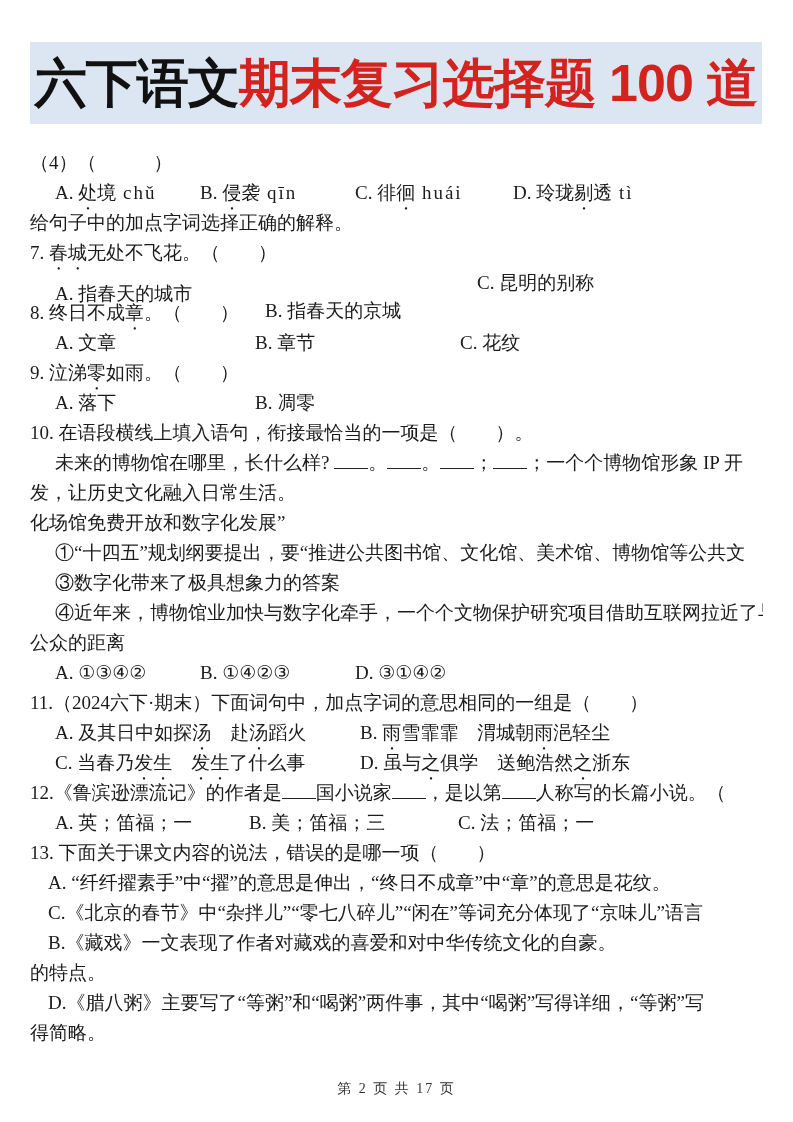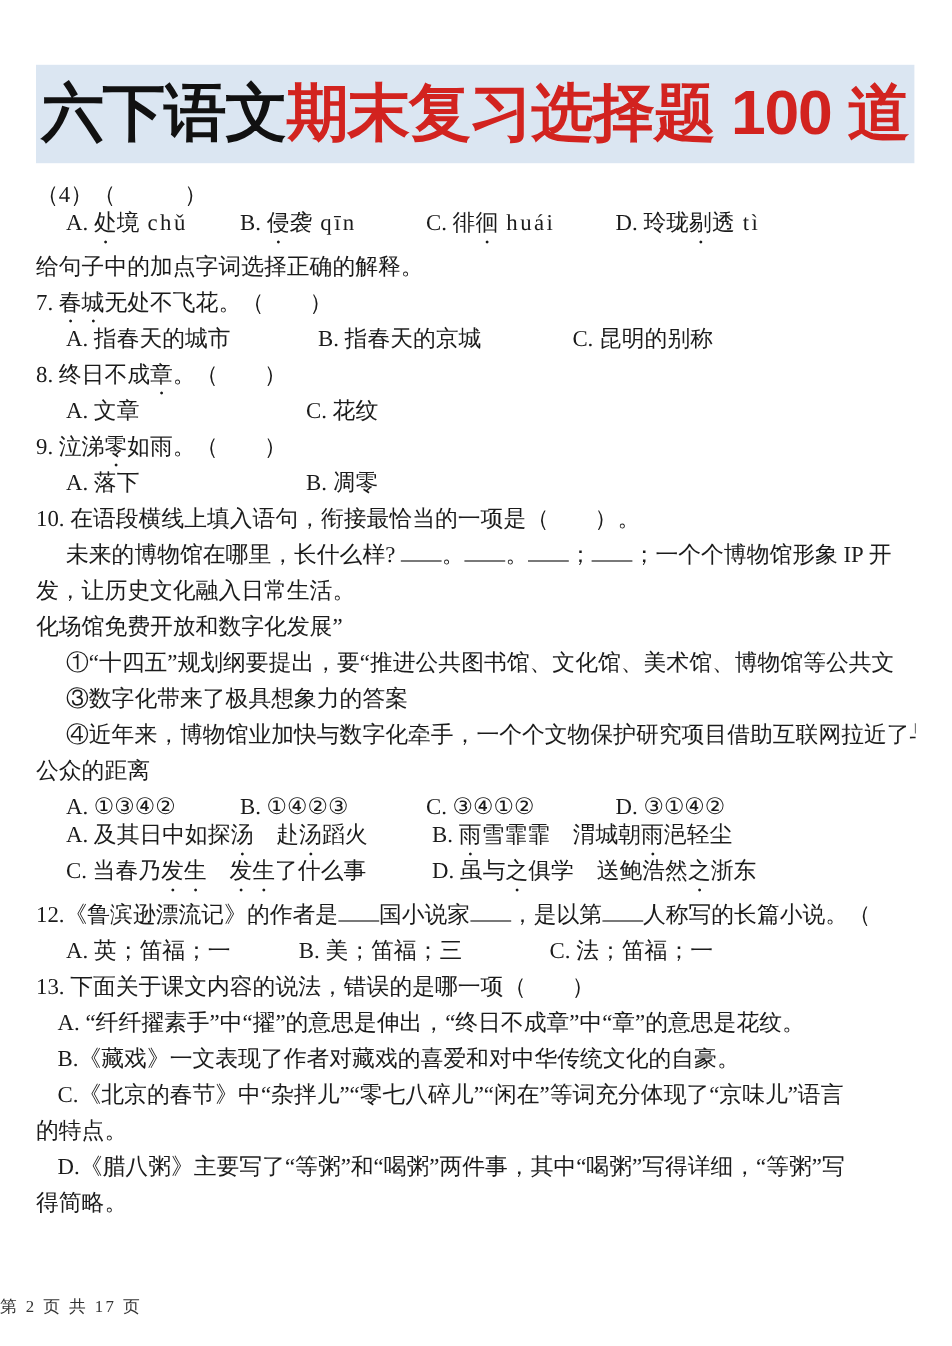--- a/index.html
+++ b/index.html
@@ -2,38 +2,38 @@
 <html><head>
 <meta charset="utf-8">
 <style>
   html,body { margin:0; padding:0; background:#ffffff; }
   .page {
     position:relative; width:793px; height:1122px; background:#ffffff;
     font-family:"Liberation Serif","DejaVu Serif",serif; color:#1b1b1b;
     overflow:hidden;
   }
   .title-band {
-    position:absolute; left:30px; top:54px; width:732px; height:82px;
+    position:absolute; left:30px; top:42px; width:732px; height:82px;
     background:#dbe6f2; display:flex; align-items:center; justify-content:center;
   }
   .doc-title {
     font-family:"Liberation Sans","DejaVu Sans",sans-serif; font-weight:bold;
     font-size:52px; letter-spacing:-1px; white-space:nowrap; line-height:1;
   }
   .doc-title .red { color:#d2231f; }
   .doc-title .black { color:#111111; }
   .content {
     position:absolute; left:30px; top:148px; width:733px; overflow:hidden;
   }
   .line {
     font-size:19px; height:30px; line-height:30px; white-space:nowrap;
   }
   .ind { padding-left:25px; }
   .ti  { padding-left:18px; }
-  .cols { display:flex; padding-left:25px;align-items:flex-end; }
+  .cols { display:flex; padding-left:25px; }
   .cell { flex:0 0 auto; white-space:nowrap; }
   .cell:last-child { flex:1 1 auto; }
   .g4 .cell:nth-child(1){width:145px;} .g4 .cell:nth-child(2){width:155px;} .g4 .cell:nth-child(3){width:158px;}
   .g3a .cell:nth-child(1){width:210px;margin-top:11px;} .g3a .cell:nth-child(2){width:212px;margin-top:28px;}
   .g3b .cell:nth-child(1){width:200px;} .g3b .cell:nth-child(2){width:205px;}
   .g3c .cell:nth-child(1){width:194px;} .g3c .cell:nth-child(2){width:209px;}
   .g2 .cell:nth-child(1){width:305px;}
   .dot {
     -webkit-text-emphasis: filled dot #1b1b1b;
     -webkit-text-emphasis-position: under;
@@ -41,21 +41,21 @@
     text-emphasis: filled dot #1b1b1b;
     text-emphasis-position: under right;
   }
   .pinyin { letter-spacing:2px; }
   .blank {
     display:inline-block; width:34px; height:4px;
     border-bottom:1.5px solid #222222; vertical-align:baseline;
   }
   .footer {
     position:absolute; left:0; top:1080px; width:100%;
-    font-size:14px; letter-spacing:2px; color:#333333;
+    text-align:center; font-size:14px; letter-spacing:2px; color:#333333;
   }
 </style>
 </head>
 <body>
 
 <div class="page">
 
   <div class="title-band">
     <div class="doc-title">
       <span class="black">六下语文</span><span class="red">期末复习选择题 100 道</span>
@@ -73,59 +73,60 @@
       <div class="line"><span>给句子中的加点字词选择正确的解释。</span></div>
       <div class="line"><span>7. </span><span class="dot">春城</span><span>无处不飞花。（　　）</span></div>
       <div class="line cols g3a">
         <span class="cell"><span>A. 指春天的城市</span></span>
         <span class="cell"><span>B. 指春天的京城</span></span>
         <span class="cell"><span>C. 昆明的别称</span></span>
       </div>
       <div class="line"><span>8. 终日不成</span><span class="dot">章</span><span>。（　　）</span></div>
       <div class="line cols g3b">
         <span class="cell"><span>A. 文章</span></span>
+        <span class="cell"><span>B. 章节</span></span>
         <span class="cell"><span>C. 花纹</span></span>
       </div>
       <div class="line"><span>9. 泣涕</span><span class="dot">零</span><span>如雨。（　　）</span></div>
       <div class="line cols g3b">
         <span class="cell"><span>A. 落下</span></span>
         <span class="cell"><span>B. 凋零</span></span>
       </div>
       <div class="line"><span>10. 在语段横线上填入语句，衔接最恰当的一项是（　　）。</span></div>
       <div class="line ind"><span>未来的博物馆在哪里，长什么样? </span><span class="blank"></span><span>。</span><span class="blank"></span><span>。</span><span class="blank"></span><span>；</span><span class="blank"></span><span>；一个个博物馆形象 IP 开</span></div>
       <div class="line"><span>发，让历史文化融入日常生活。</span></div>
       <div class="line"><span>化场馆免费开放和数字化发展”</span></div>
       <div class="line ind"><span>①“十四五”规划纲要提出，要“推进公共图书馆、文化馆、美术馆、博物馆等公共文</span></div>
       <div class="line ind"><span>③数字化带来了极具想象力的答案</span></div>
       <div class="line ind"><span>④近年来，博物馆业加快与数字化牵手，一个个文物保护研究项目借助互联网拉近了与</span></div>
       <div class="line"><span>公众的距离</span></div>
       <div class="line cols g4">
         <span class="cell"><span>A. ①③④②</span></span>
         <span class="cell"><span>B. ①④②③</span></span>
-        <span class="cell"><span>C. ③④①②</span></span>
         <span class="cell"><span>D. ③①④②</span></span>
       </div>
+      <div class="line"><span>11.（2024六下·期末）下面词句中，加点字词的意思相同的一组是（　　）</span></div>
       <div class="line cols g2">
         <span class="cell"><span>A. 及其日中如探</span><span class="dot">汤</span><span>　赴</span><span class="dot">汤</span><span>蹈火</span></span>
         <span class="cell"><span>B. </span><span class="dot">雨</span><span>雪霏霏　渭城朝</span><span class="dot">雨</span><span>浥轻尘</span></span>
       </div>
       <div class="line cols g2">
         <span class="cell"><span>C. 当春乃</span><span class="dot">发生</span><span>　</span><span class="dot">发生</span><span>了什么事</span></span>
         <span class="cell"><span>D. 虽与</span><span class="dot">之</span><span>俱学　送鲍浩然</span><span class="dot">之</span><span>浙东</span></span>
       </div>
       <div class="line"><span>12.《鲁滨逊漂流记》的作者是</span><span class="blank"></span><span>国小说家</span><span class="blank"></span><span>，是以第</span><span class="blank"></span><span>人称写的长篇小说。（　　）</span></div>
       <div class="line cols g3c">
         <span class="cell"><span>A. 英；笛福；一</span></span>
         <span class="cell"><span>B. 美；笛福；三</span></span>
         <span class="cell"><span>C. 法；笛福；一</span></span>
       </div>
       <div class="line"><span>13. 下面关于课文内容的说法，错误的是哪一项（　　）</span></div>
       <div class="line ti"><span>A. “纤纤擢素手”中“擢”的意思是伸出，“终日不成章”中“章”的意思是花纹。</span></div>
+      <div class="line ti"><span>C.《北京的春节》中“杂拌儿”“零七八碎儿”“闲在”等词充分体现了“京味儿”语言</span></div>
       <div class="line ti"><span>B.《藏戏》一文表现了作者对藏戏的喜爱和对中华传统文化的自豪。</span></div>
-      <div class="line ti"><span>C.《北京的春节》中“杂拌儿”“零七八碎儿”“闲在”等词充分体现了“京味儿”语言</span></div>
       <div class="line"><span>的特点。</span></div>
       <div class="line ti"><span>D.《腊八粥》主要写了“等粥”和“喝粥”两件事，其中“喝粥”写得详细，“等粥”写</span></div>
       <div class="line"><span>得简略。</span></div>
     </div>
 
   <div class="footer">第 2 页 共 17 页</div>
 
 </div>
 
 </body></html>

